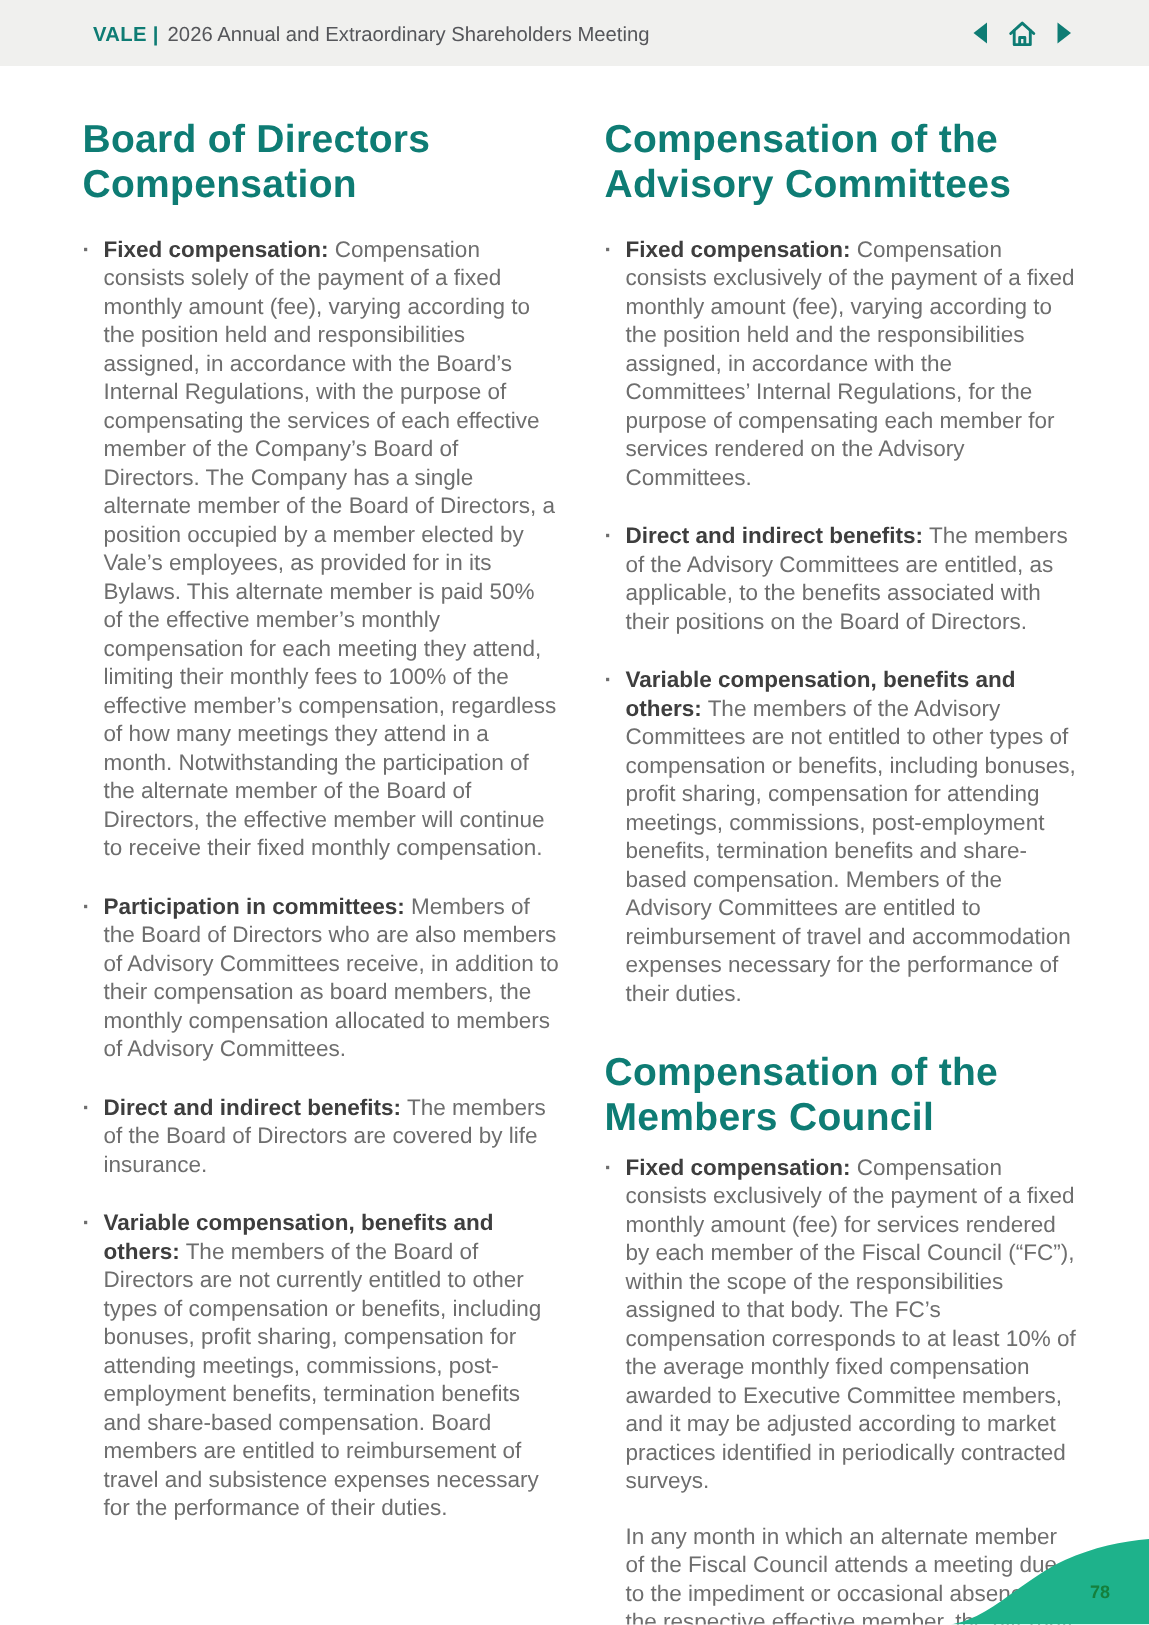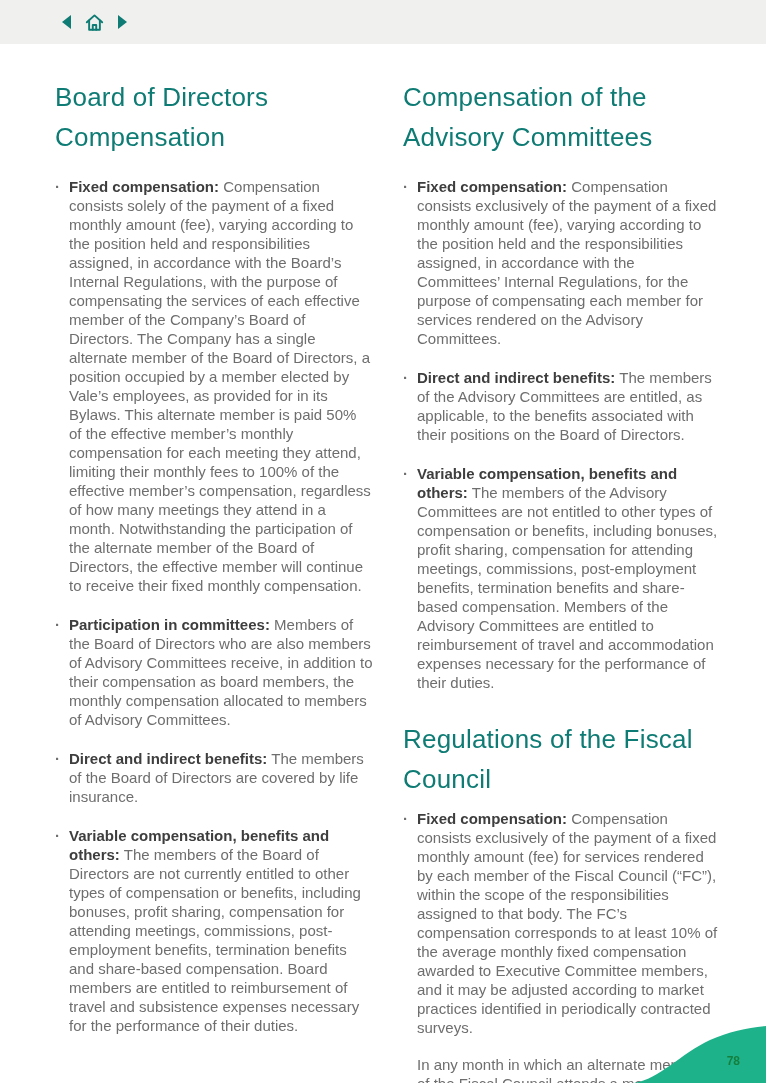--- a/index.html
+++ b/index.html
@@ -38,21 +38,21 @@
   .content {
     position: absolute; top: 44px; left: 0;
     width: 766px;
     padding: 33px 0 0 55px;
     display: flex;
   }
   .col { width: 318px; }
   .col.right { margin-left: 30px; }
   h1.section-heading {
     color: #0e7c74;
-    font-size: 26px; line-height: 40px; font-weight: 400;
+    font-size: 26px; line-height: 30px; font-weight: 700;
     letter-spacing: .2px;
     margin-bottom: 20px;
   }
   h1.section-heading.compact { margin-top: 27px; margin-bottom: 10px; }
   .bullet {
     display: flex;
     margin-bottom: 20px;
   }
   .bullet .marker-cell {
     width: 14px; flex: none;
@@ -74,20 +74,24 @@
   .corner svg { display: block; }
   .page-num {
     position: absolute; right: 26px; bottom: 15px;
     color: #15803d; font-weight: 700; font-size: 12px;
   }
 </style>
 </head>
 <body>
 
 <header class="header-bar">
+  <div class="brand-line">
+    <span class="brand">VALE |</span>
+    <span class="header-title">2026 Annual and Extraordinary Shareholders Meeting</span>
+  </div>
   <nav class="header-nav">
     <span class="nav-arrow prev"></span>
     <span class="home-btn">
       <svg width="23" height="23" viewBox="0 0 24 24" fill="none" stroke="#0e7c74" stroke-width="2" stroke-linecap="round" stroke-linejoin="round">
         <path d="M4 11.8 L12 4.6 L20 11.8"></path>
         <path d="M6.4 9.8 V19.6 H17.6 V9.8"></path>
         <path d="M10.2 19.6 V14.6 H13.8 V19.6"></path>
       </svg>
     </span>
     <span class="nav-arrow next"></span>
@@ -125,21 +129,21 @@
     </div>
     <div class="bullet">
       <span class="marker-cell"></span>
       <p><b>Direct and indirect benefits:</b> <span>The members of the Advisory Committees are entitled, as applicable, to the benefits associated with their positions on the Board of Directors.</span></p>
     </div>
     <div class="bullet">
       <span class="marker-cell"></span>
       <p><b>Variable compensation, benefits and others:</b> <span>The members of the Advisory Committees are not entitled to other types of compensation or benefits, including bonuses, profit sharing, compensation for attending meetings, commissions, post-employment benefits, termination benefits and share-based compensation. Members of the Advisory Committees are entitled to reimbursement of travel and accommodation expenses necessary for the performance of their duties.</span></p>
     </div>
 
-    <h1 class="section-heading compact">Regulations of the Fiscal Council</h1>
+    <h1 class="section-heading compact">Compensation of the Members Council</h1>
 
     <div class="bullet">
       <span class="marker-cell"></span>
       <p><b>Fixed compensation:</b> <span>Compensation consists exclusively of the payment of a fixed monthly amount (fee) for services rendered by each member of the Fiscal Council (“FC”), within the scope of the responsibilities assigned to that body. The FC’s compensation corresponds to at least 10% of the average monthly fixed compensation awarded to Executive Committee members, and it may be adjusted according to market practices identified in periodically contracted surveys.</span></p>
     </div>
 
     <p class="plain-para">In any month in which an alternate member of the Fiscal Council attends a meeting due to the impediment or occasional absence of the respective effective member, the alternate shall receive compensation equivalent to 100% of the compensation payable to that effective member.</p>
   </section>
 </main>
 

